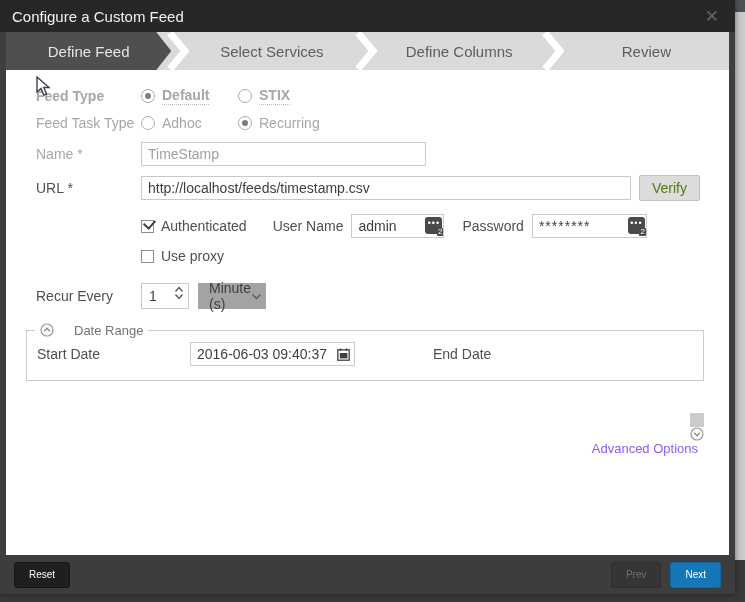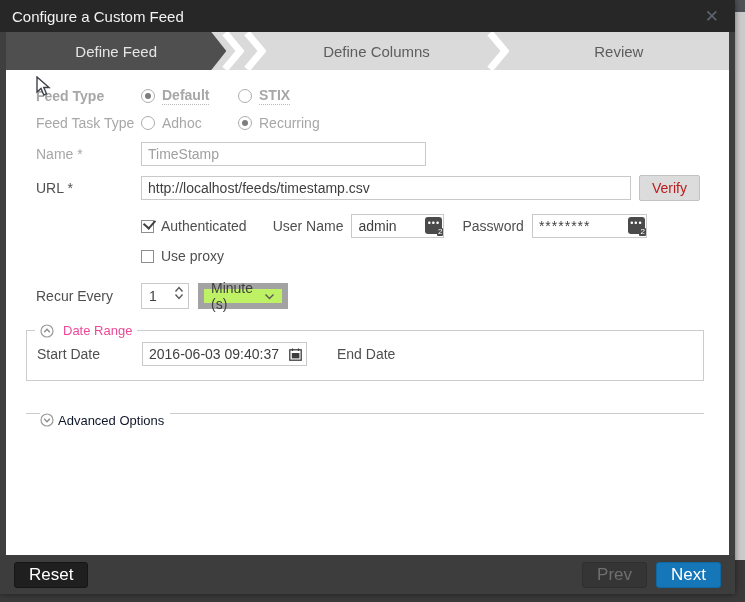--- a/index.html
+++ b/index.html
@@ -99,21 +99,21 @@
     font-family: inherit; font-size: 14px; color: #3f3f3f;
     padding: 0 6px; outline: none;
   }
   input.txt.dis-val { color: #9f9f9f; }
   .name-input { width: 285px; }
   .url-input  { width: 490px; }
 
   .verify-btn {
     margin-left: 8px; height: 26px; padding: 0 12px;
     background: #dcdcdc; border: 1px solid #c2c2c2; border-radius: 2px;
-    font-family: inherit; font-size: 14px; color: #b91c1c; cursor: pointer;
+    font-family: inherit; font-size: 14px; color: #4d7c0f; cursor: pointer;
   }
 
   
   .r-auth { padding-left: 135px; }
   .auth-label { margin-right: 26px; color:#4f4f4f;text-align:center; }
   .inline-lab { margin-right: 8px; }
   .pm-wrap { position: relative; display: inline-block; }
   .user-input { width: 93px; padding-right: 20px; }
   .pass-input { width: 115px; padding-right: 20px; color:#9f9f9f; letter-spacing:1px; }
   .pm-icon {
@@ -134,60 +134,60 @@
     width: 48px; height: 26px; border: 1px solid #c9c9c9;
     display: flex; align-items: center; position: relative; background:#fff;
   }
   .stepper input {
     border: none; outline: none; width: 28px; padding-left: 7px;
     font-family: inherit; font-size: 14px; color: #3f3f3f;
   }
   .spin { position:absolute; right:4px; top:2px; display:flex; flex-direction:column; cursor:pointer; }
   .spin svg { display:block; }
   .unit-select {
-    margin-left: 9px; width: 90px; height: 26px; border: 6px solid #a3a3a3;
-    display: flex; align-items: center; padding: 0 7px; cursor: pointer; background:#bef264;
+    margin-left: 9px; width: 68px; height: 26px; border: 4px solid #a3a3a3;
+    display: flex; align-items: center; padding: 0 7px; cursor: pointer; background:#a3a3a3;
   }
   .unit-select .sel-txt { flex: 1; font-size: 14px; color: #3f3f3f; }
 
   
   fieldset.dr {
     margin: 14px 25px 0 20px; border: 1px solid #cccccc;
     height: 58px; padding: 0;
   }
   fieldset.dr legend {
-    margin-left: 8px; padding: 0 5px; font-size: 13px; color: #ec4899;
-    display: flex; align-items: flex-end; gap: 9px; cursor: pointer;
-  }
-  .dr-body { display: flex; align-items: center; padding-left: 10px; margin-top: 4px; }
+    margin-left: 8px; padding: 0 5px; font-size: 13px; color: #737373;
+    display: flex; align-items: flex-start; gap: 20px; cursor: pointer;
+  }
+  .dr-body { display: flex; align-items: center; padding-left: 10px; margin-top: 4px; gap: 48px; }
   .dr-lab { width: 105px; flex: 0 0 105px; }
   .date-wrap { position: relative; display: inline-block; }
   .date-input { width: 165px; padding-right: 24px; height: 26px; }
   .cal-icon { position: absolute; right: 5px; top: 6px; cursor: pointer; line-height: 0; }
   .end-gap { margin-left: 30px; width: 90px; flex: 0 0 90px; }
 
   
   .adv {
-    margin: 32px 25px 0 20px; display: flex; align-items: flex-start;
-    color: #0f172a; font-size: 13px; cursor: pointer;
+    margin: 32px 25px 0 20px; display: flex; align-items: flex-end;
+    color: #8b5cf6; font-size: 13px; cursor: pointer; flex-direction: column;
   }
   .adv .line { height: 1px; background: #cccccc; }
   .adv .l-short { width: 14px; flex: 0 0 14px; }
   .adv .l-long { flex: 1; }
   .adv .adv-lab { padding: 0 6px 0 4px; }
   .circ-icon { line-height: 0; display: inline-block; }
 
   
   .footer {
     flex: 0 0 39px; background: #3d3d3d;
     display: flex; align-items: center; padding: 0 14px;
   }
   .btn {
     height: 26px; padding: 0 14px; border-radius: 3px; font-family: inherit;
-    font-size: 17px; cursor: pointer; border: 1px solid transparent;
+    font-size: 10px; cursor: pointer; border: 1px solid transparent;
   }
   .btn-dark { background: #1f1f1f; color: #ffffff; border-color: #151515; }
   .btn-disabled { background: #353535; color: #6f6f6f; border-color: #2e2e2e; cursor: default; }
   .btn-primary { background: #1577b8; color: #ffffff; border-color: #1068a3; }
   .f-spacer { flex: 1; }
   .footer .btn + .btn { margin-left: 9px; }
 
   
   .cursor { position: absolute; left: 30px; top: 44px; z-index: 20; pointer-events: none; }
 </style>
@@ -206,20 +206,23 @@
 
   <div class="wizard">
     <div class="step active">
       <span>Define Feed</span>
     </div>
     <span class="chev-sep">
       <svg width="22" height="38">
           <polyline points="3,1 18,19 3,37" stroke="#ffffff" stroke-width="7" fill="none"></polyline>
         </svg>
     </span>
+    <div class="step">
+      <span>Select Services</span>
+    </div>
     <span class="chev-sep">
       <svg width="22" height="38">
           <polyline points="3,1 18,19 3,37" stroke="#ffffff" stroke-width="7" fill="none"></polyline>
         </svg>
     </span>
     <div class="step">
       <span>Define Columns</span>
     </div>
     <span class="chev-sep">
       <svg width="22" height="38">

